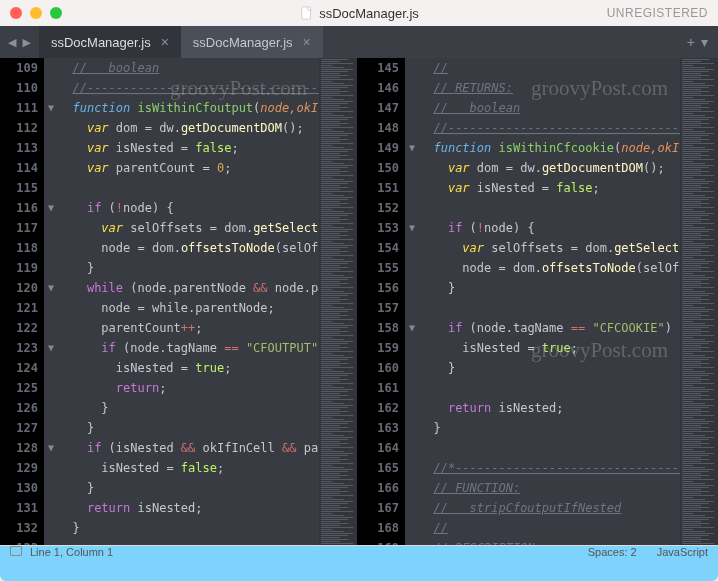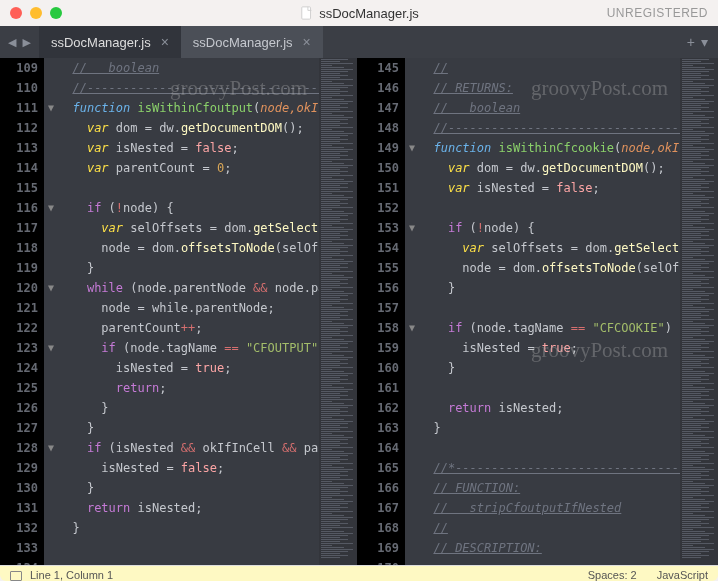--- a/index.html
+++ b/index.html
@@ -23,34 +23,34 @@
   .tabbar-right { margin-left: auto; display: flex; align-items: center; padding: 0 10px; gap: 6px; color: #8a8f99; font-size: 14px; }
   .editor-area { flex: 1; display: flex; background: #383b42; position: relative; overflow: hidden; }
   .pane { flex: 1; display: flex; overflow: hidden; position: relative; }
   .pane + .pane { border-left: 4px solid #000000; }
   .gutter { width: 44px; background: #000000; text-align: right; padding-right: 6px; font-family: Menlo, Consolas, monospace; font-size: 12px; color: #666a73; line-height: 20px; user-select: none; font-weight: bold; }
   .fold-col { width: 14px; background: #383b42; font-family: Menlo, monospace; font-size: 10px; color: #888; line-height: 20px; text-align: center; user-select: none; }
   .code { flex: 1; font-family: Menlo, Consolas, monospace; font-size: 12px; line-height: 20px; white-space: pre; color: #c5c8ce; overflow: hidden; }
   .minimap { width: 38px; background: #33353b; position: relative; overflow: hidden; }
   .minimap-line { height: 1px; background: #555963; margin: 1px 2px; }
   .mm-a { width: 70%; } .mm-b { width: 50%; } .mm-c { width: 85%; } .mm-d { width: 30%; } .mm-e { width: 60%; }
-  .statusbar { height: 16px; background: #fef9c3; display: flex; align-items: flex-end; padding: 0 10px; font-size: 11px; color: #555; border-top: 1px solid #ddd; }
+  .statusbar { height: 36px; background: #7dd3fc; display: flex; align-items: flex-start; padding: 0 10px; font-size: 11px; color: #555; border-top: 1px solid #ddd; }
   .statusbar .sp { flex: 1; }
   .status-item { margin-left: 20px; }
   .sb-icon { width: 12px; height: 10px; border: 1px solid #888; display: inline-block; margin-right: 8px; border-radius: 1px; }
   
   .c-comment { color: #6f7480; font-style: italic; text-decoration: underline; }
   .c-key { color: #fde047; font-style: italic; }
   .c-key2 { color: #c57ad6; }
   .c-fn { color: #6bb3ea; font-style: italic; }
   .c-fnname { color: #8bd16a; margin-top: 43px; }
   .c-param { color: #e0925d; font-style: italic; }
   .c-var { color: #c5c8ce; }
   .c-call { color: #fef9c3; }
-  .c-const { color: #fca5a5; }
+  .c-const { color: #bef264; }
   .c-num { color: #d8a657; }
   .c-str { color: #a3bd6a; }
   .c-op { color: #d56f6f; }
   .c-punc { color: #c5c8ce; }
   .watermark { position: absolute; color: rgba(180,180,180,0.35); font-size: 21px; font-family: Georgia, serif; pointer-events: none; }
 </style>
 </head>
 <body>
 
 <div class="titlebar">

